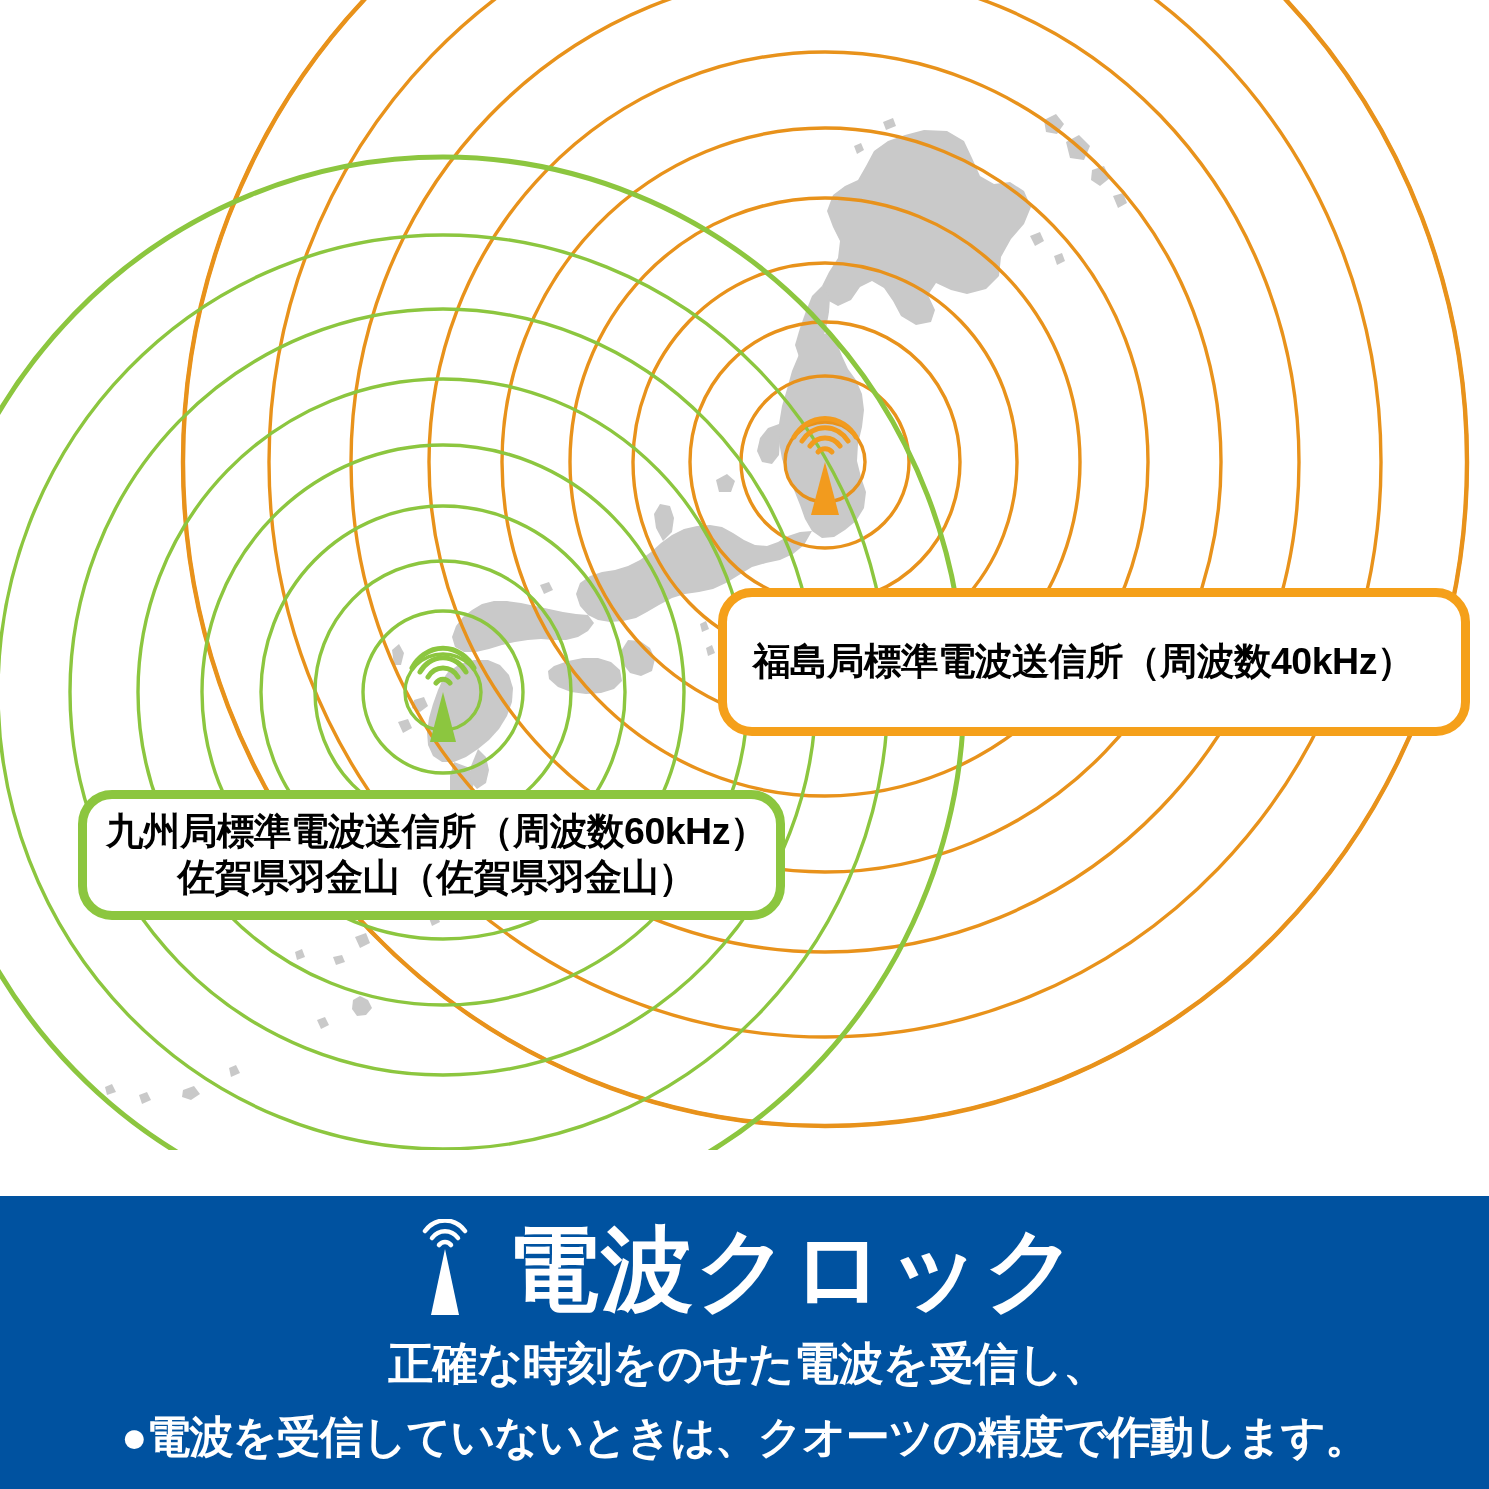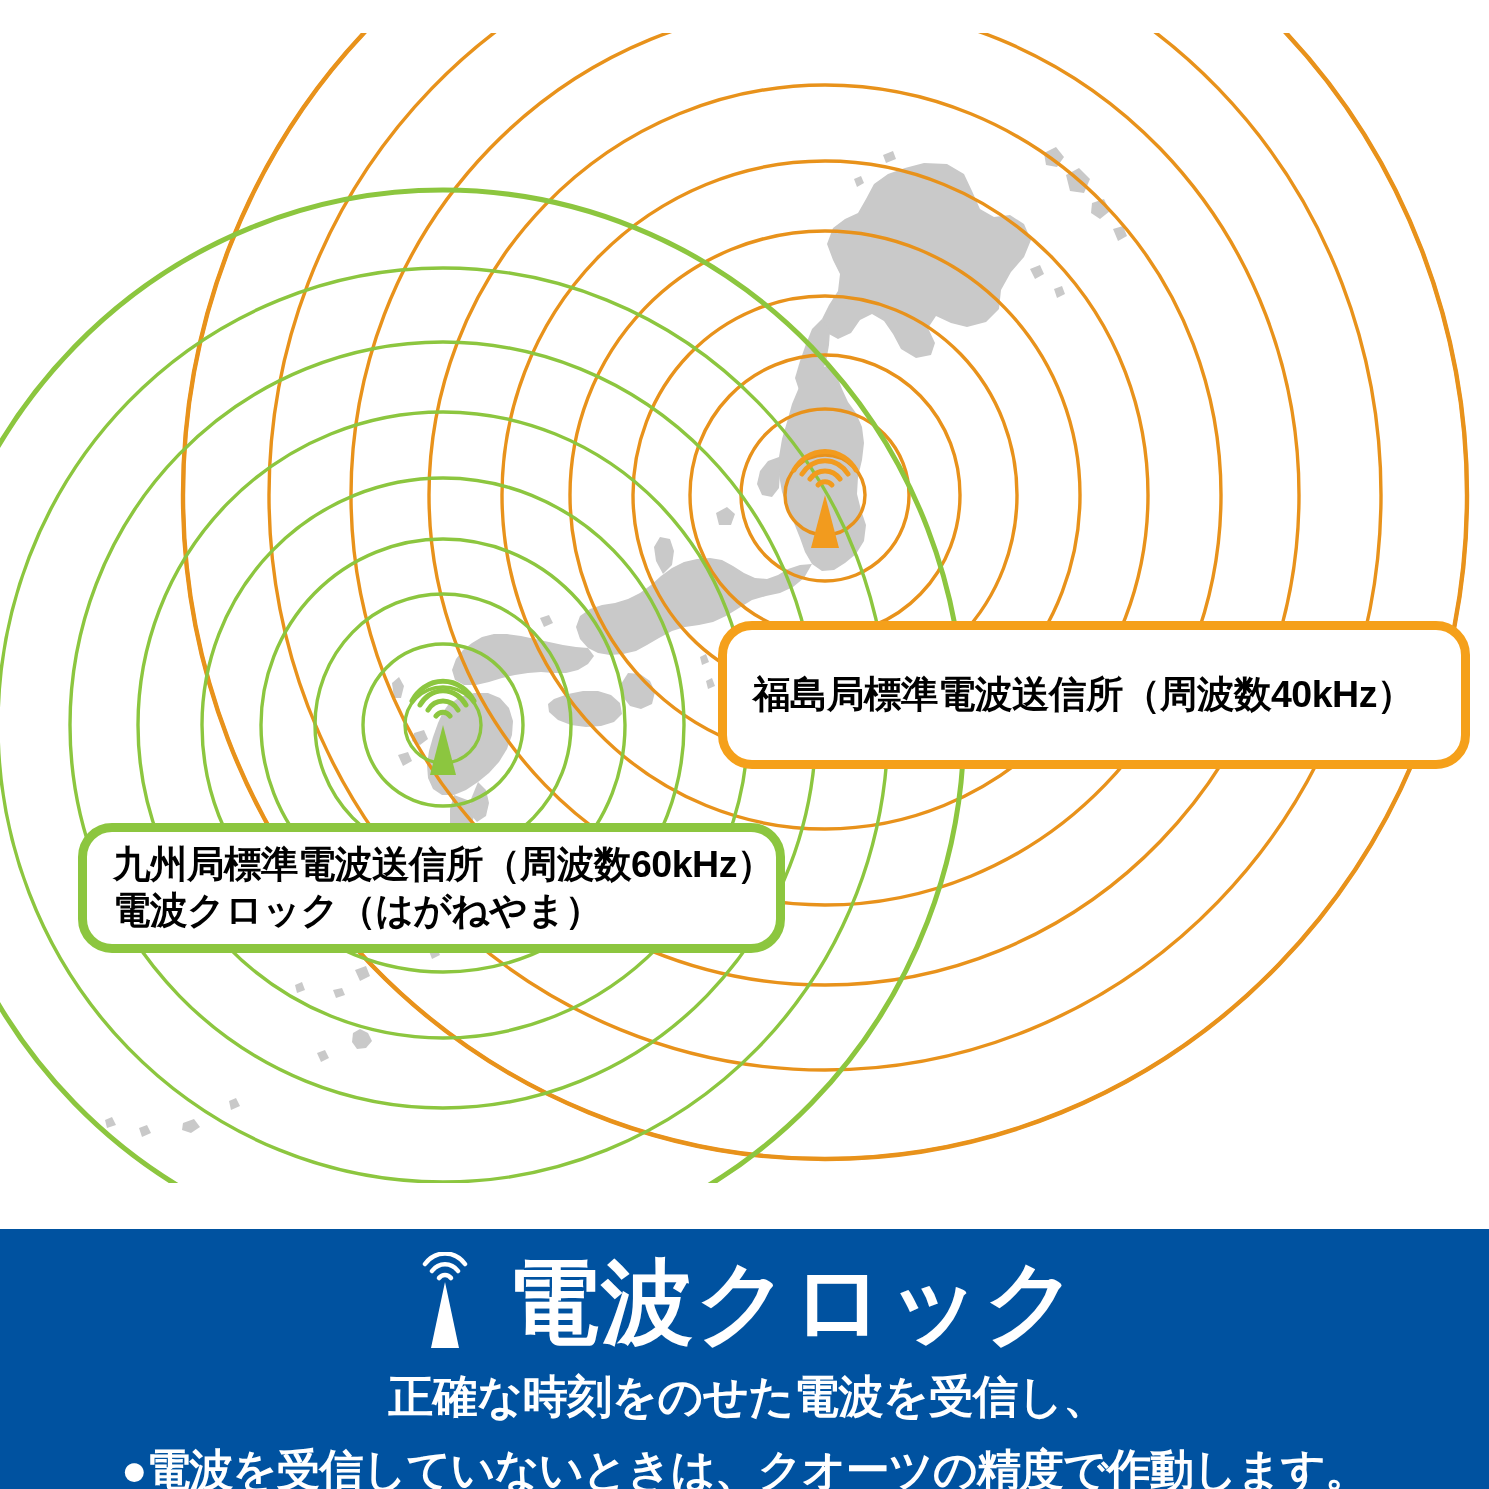--- a/index.html
+++ b/index.html
@@ -3,21 +3,21 @@
 <meta charset="utf-8">
 <style>
   html,body{margin:0;padding:0;}
   body{
     width:1489px;height:1489px;
     background:#ffffff;
     font-family:"Liberation Sans","DejaVu Sans",sans-serif;
     overflow:hidden;
     position:relative;
   }
-  #root{position:relative;width:1489px;height:1053px;margin-top:33px;}
+  #root{position:relative;width:1489px;height:1053px;}
 
   
   .map-panel{
     position:absolute;left:0;top:0;width:1489px;height:1150px;
     background:#ffffff;overflow:hidden;
   }
   .map-svg{position:absolute;left:0;top:0;width:1489px;height:1150px;}
 
   
   .callout{
@@ -37,20 +37,21 @@
     left:718px;top:588px;width:752px;height:148px;
     border:9px solid #F5A01A;
     padding:0 0 0 26px;
     font-size:37.5px;
   }
   #callout-kyushu{
     left:78px;top:790px;width:707px;height:130px;
     border:9px solid #8CC63F;
     padding:0 16px 0 26px;
     font-size:37.5px;
+    align-items:center;
   }
 
   
   .banner{
     position:absolute;left:0;top:1196px;width:1489px;height:339px;
     background:#0052A0;
     color:#ffffff;
     text-align:center;
     overflow:hidden;
   }
@@ -237,21 +238,21 @@
 
       </g>
     </svg>
 
     <div class="callout" id="callout-fukushima">
       <span class="ln">福島局標準電波送信所（周波数40kHz）</span>
     </div>
 
     <div class="callout" id="callout-kyushu">
       <span class="ln">九州局標準電波送信所（周波数60kHz）</span>
-      <span class="ln">電波クロック（はがねやま）</span>
+      <span class="ln">佐賀県羽金山（佐賀県羽金山）</span>
     </div>
   </div>
 
   <div class="banner">
 
     <div class="banner-title-row">
       <svg class="tower-icon" viewBox="0 0 72 100">
         <path d="M36,30 L22,96 L50,96 Z" fill="#ffffff"></path>
         <g fill="none" stroke="#ffffff" stroke-width="4.5" stroke-linecap="round">
           <path d="M30,26 A8,9 0 0 1 42,26"></path>

